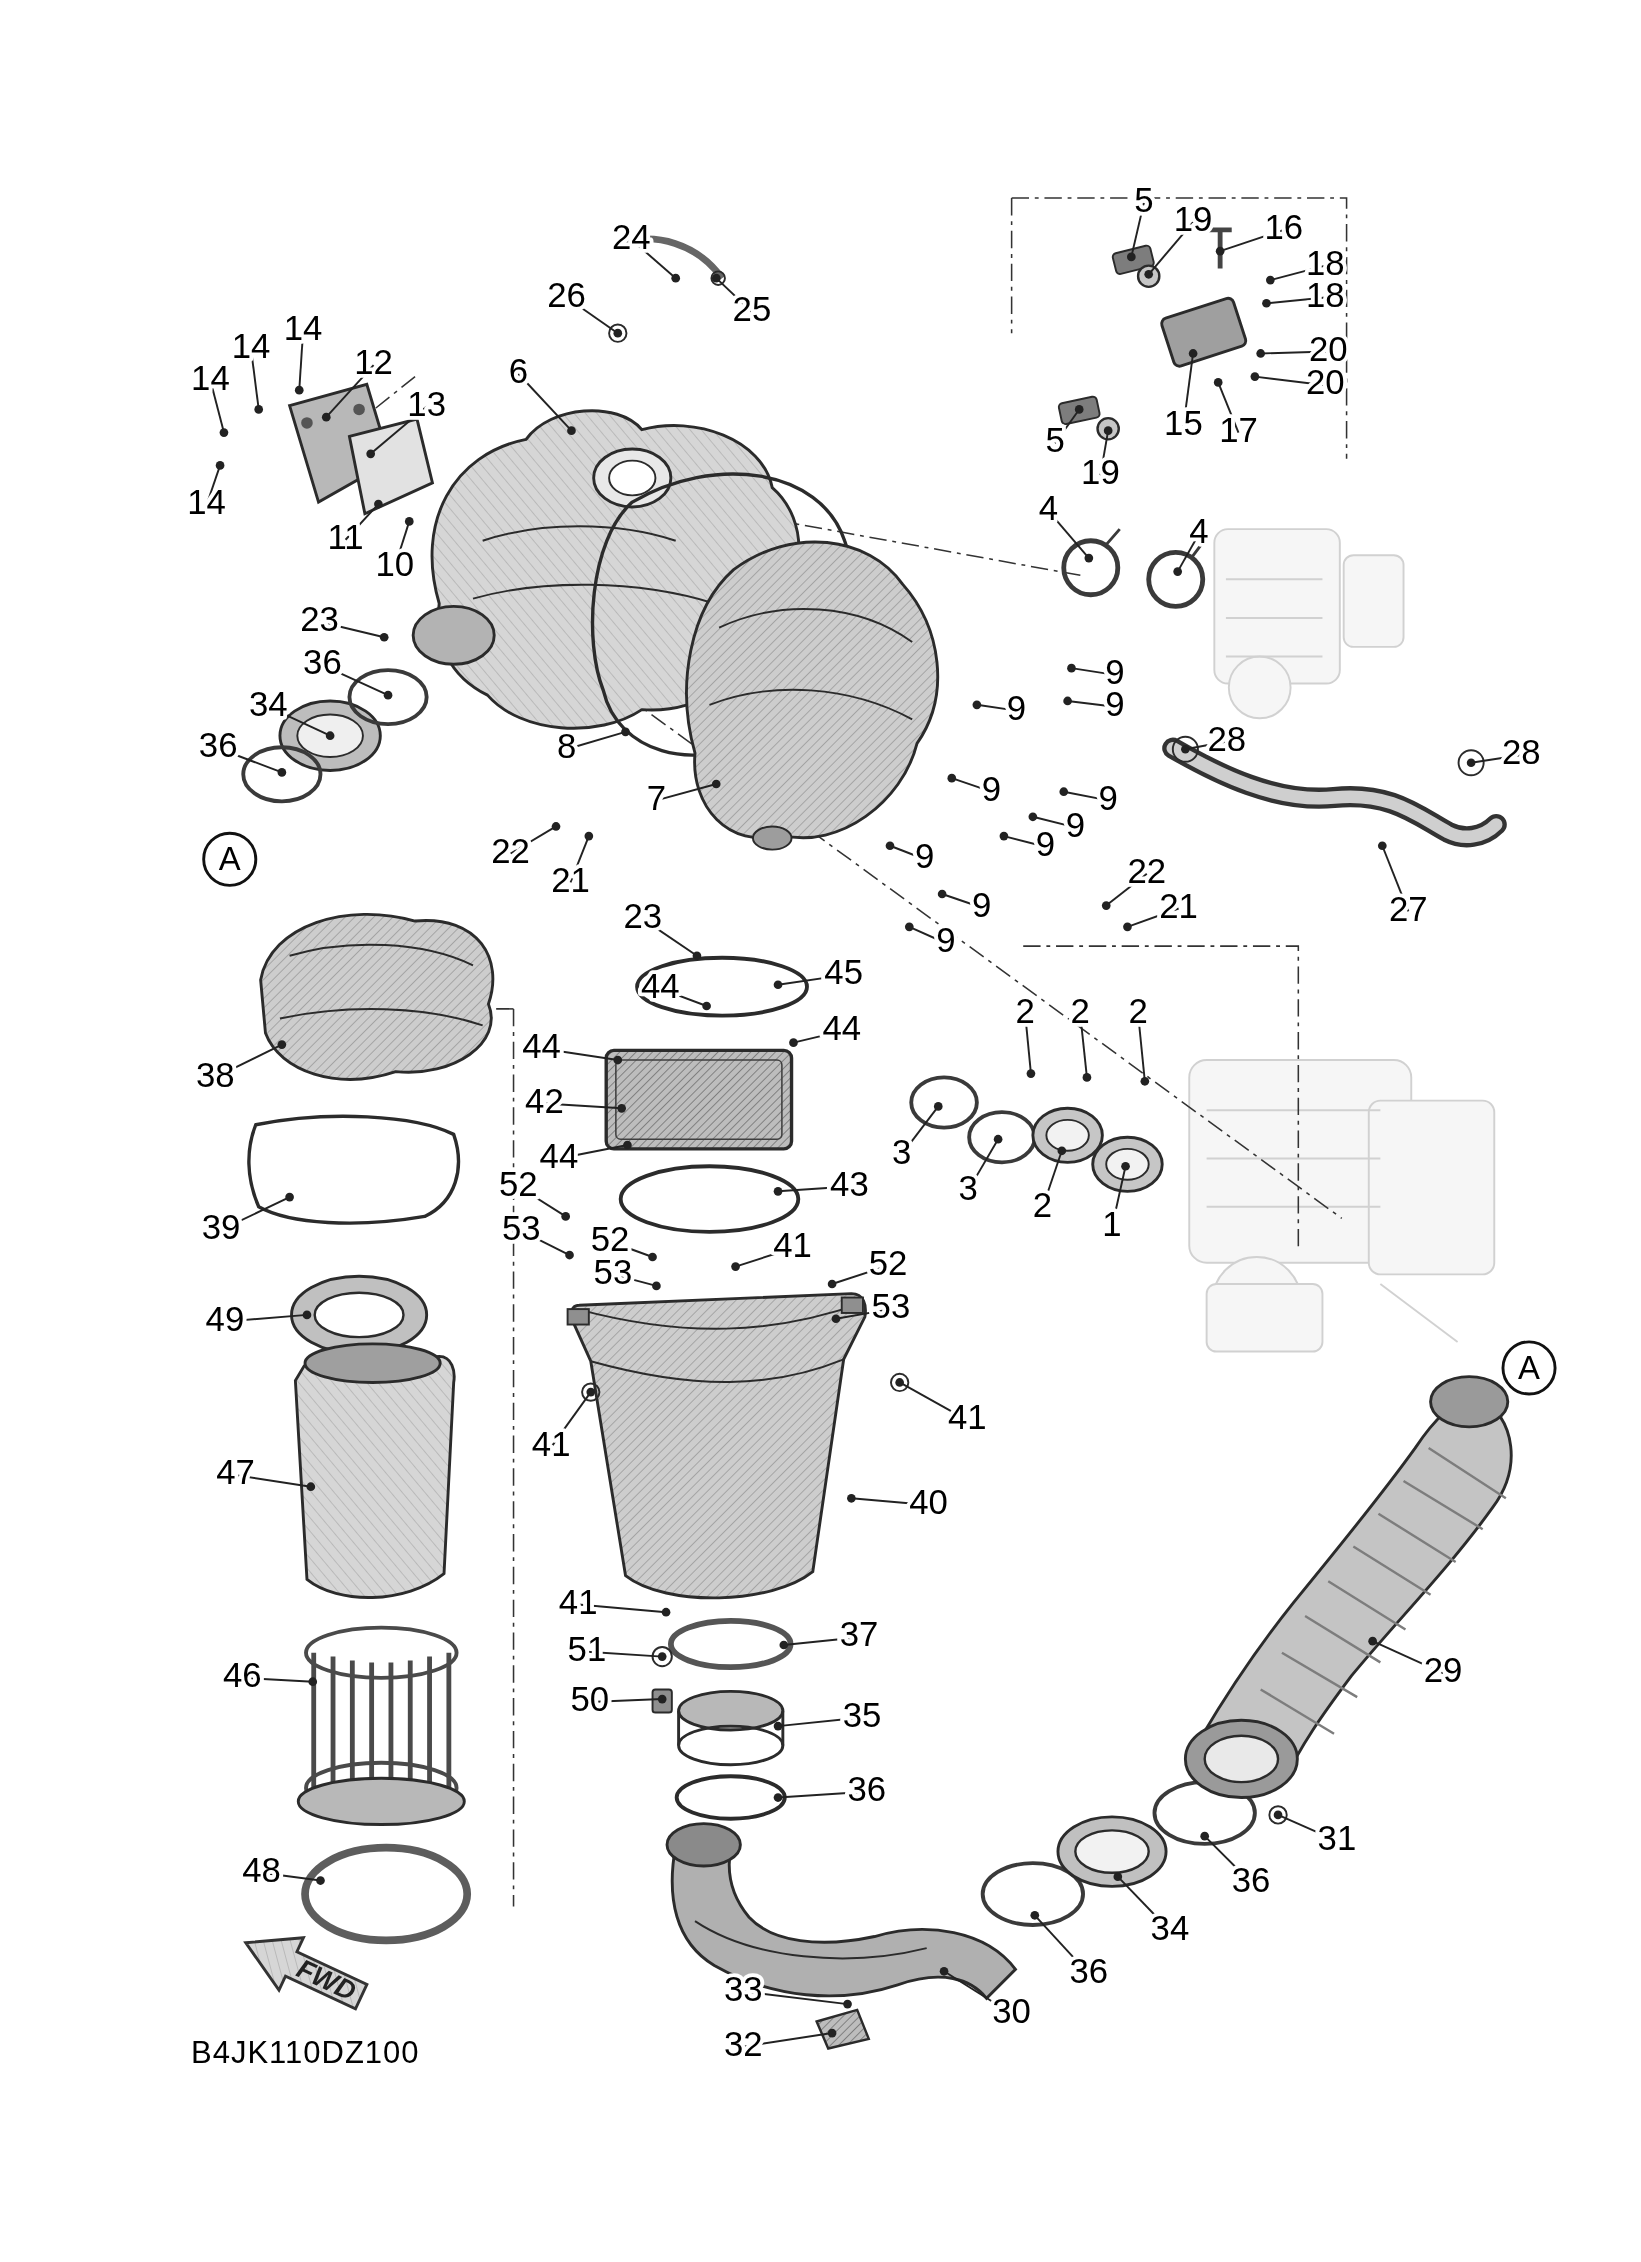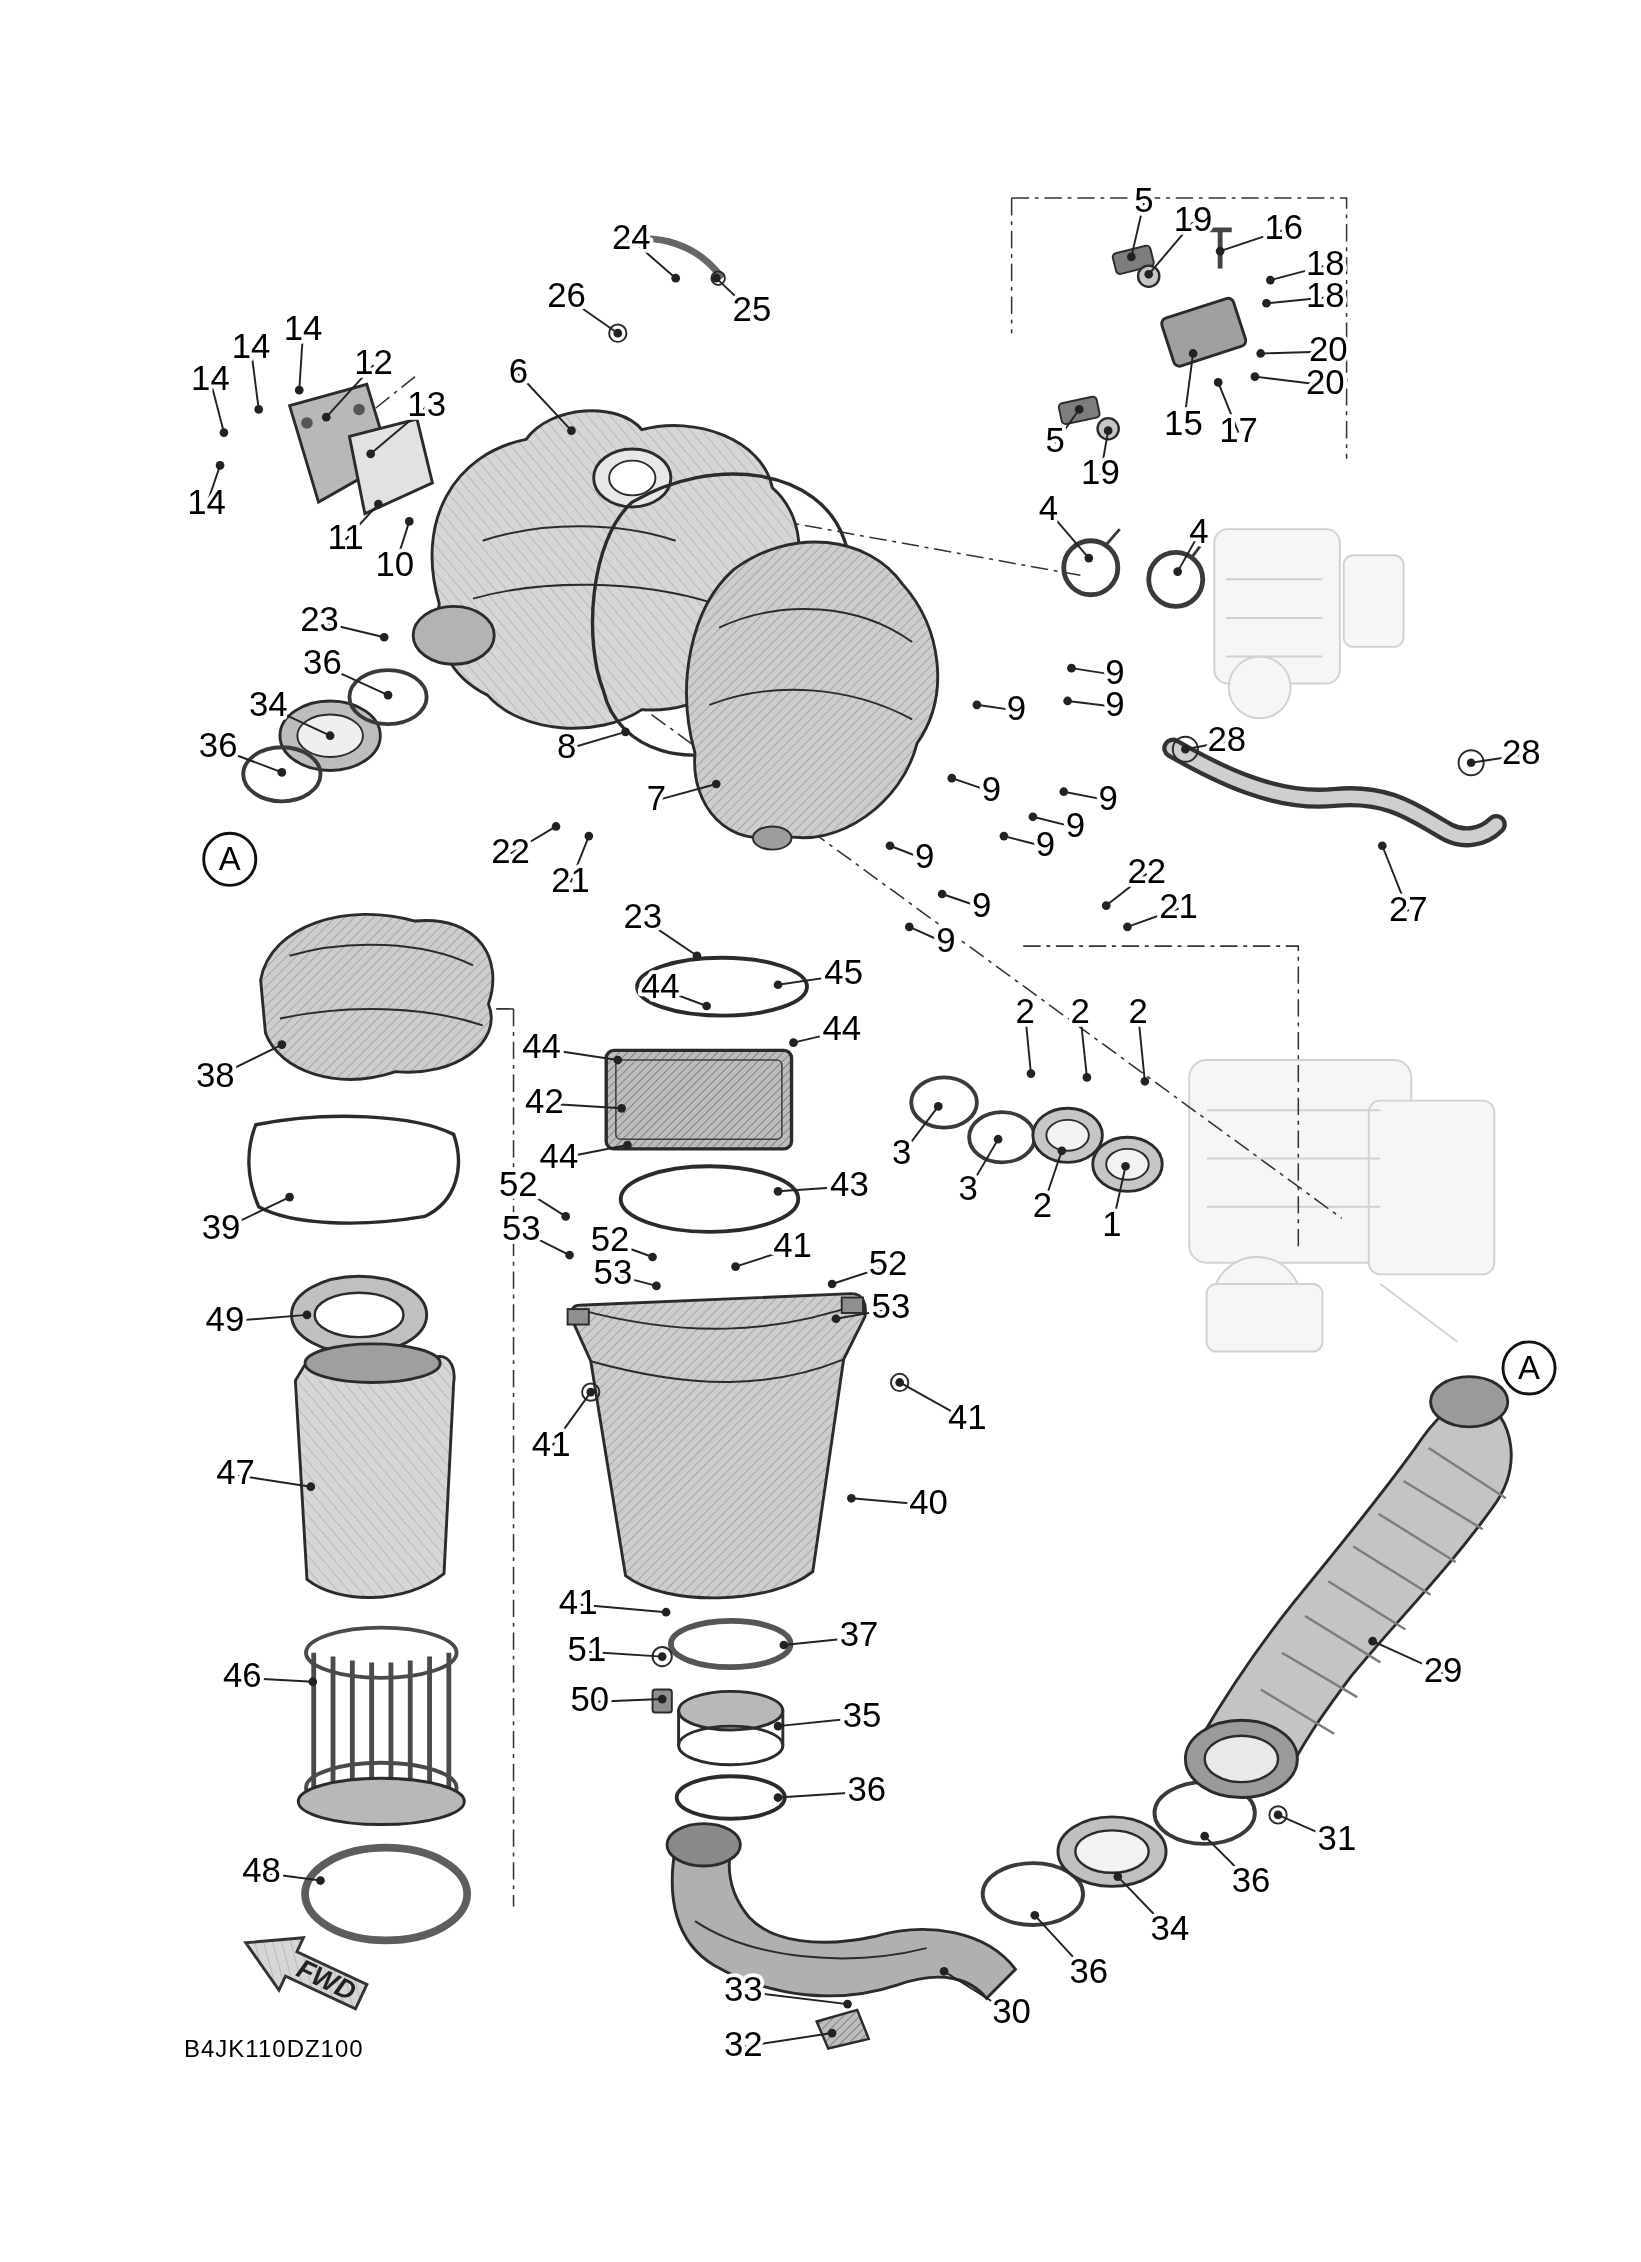--- a/index.html
+++ b/index.html
@@ -9,21 +9,21 @@
   .callout-text{font-family:"Liberation Sans",sans-serif;font-size:36px;fill:#000;
                 text-anchor:middle;dominant-baseline:middle;
                 paint-order:stroke;stroke:#ffffff;stroke-width:8px;stroke-linejoin:round;}
   .leader{stroke:#222;stroke-width:2;}
   .leader-dot{fill:#222;}
   .refmark-circle{fill:#fff;stroke:#111;stroke-width:3;}
   .refmark-text{font-size:34px;fill:#000;text-anchor:middle;dominant-baseline:middle;}
   .part-outline{stroke:#2b2b2b;stroke-width:3;}
   .thin{stroke:#2b2b2b;stroke-width:2;fill:none;}
   .dashdot{stroke:#333;stroke-width:1.6;fill:none;stroke-dasharray:18 6 4 6;}
-  .code-text{position:absolute;left:184px;top:2035px;font-size:24px;color:#000;letter-spacing:1px;}
+  .code-text{position:absolute;left:191px;top:2035px;font-size:31px;color:#000;letter-spacing:1px;}
   .fwd-text{font-size:28px;font-style:italic;font-weight:bold;fill:#222;text-anchor:middle;}
 </style>
 </head>
 <body>
 
 <div class="stage">
 
   <svg width="1641" height="2262" viewBox="0 0 1700 2343">
     <defs>
       <pattern id="hatch" width="7" height="7" patternUnits="userSpaceOnUse" patternTransform="rotate(45)">

